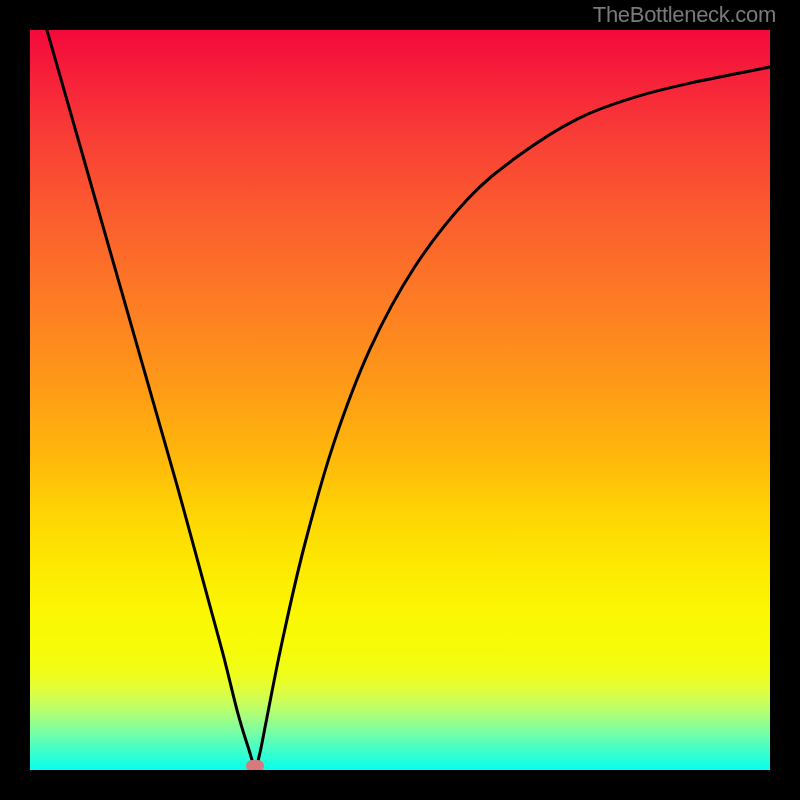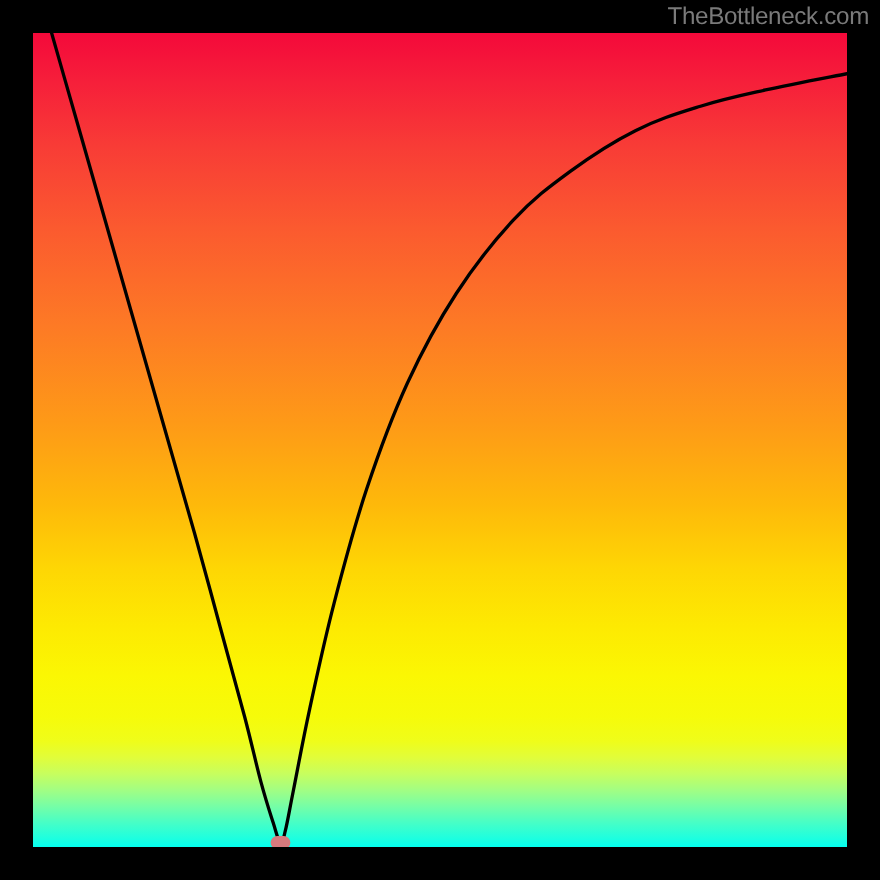--- a/index.html
+++ b/index.html
@@ -13,21 +13,21 @@
   .frame {
     position: relative;
     width: 800px;
     height: 800px;
     background: #000000;
     box-sizing: border-box;
   }
   .watermark {
     position: absolute;
     top: 2px;
-    right: 10px;
+    right: 24px;
     color: #7a7a7a;
     font-size: 22px;
     font-weight: 500;
     letter-spacing: -0.3px;
     z-index: 10;
   }
   .plot-area {
     position: absolute;
     left: 30px;
     top: 30px;

